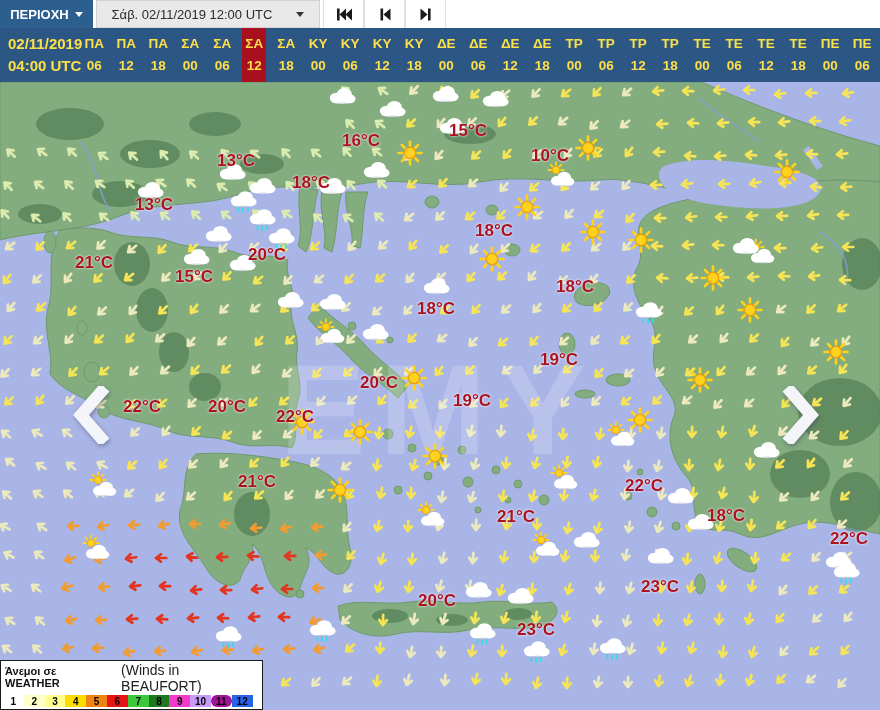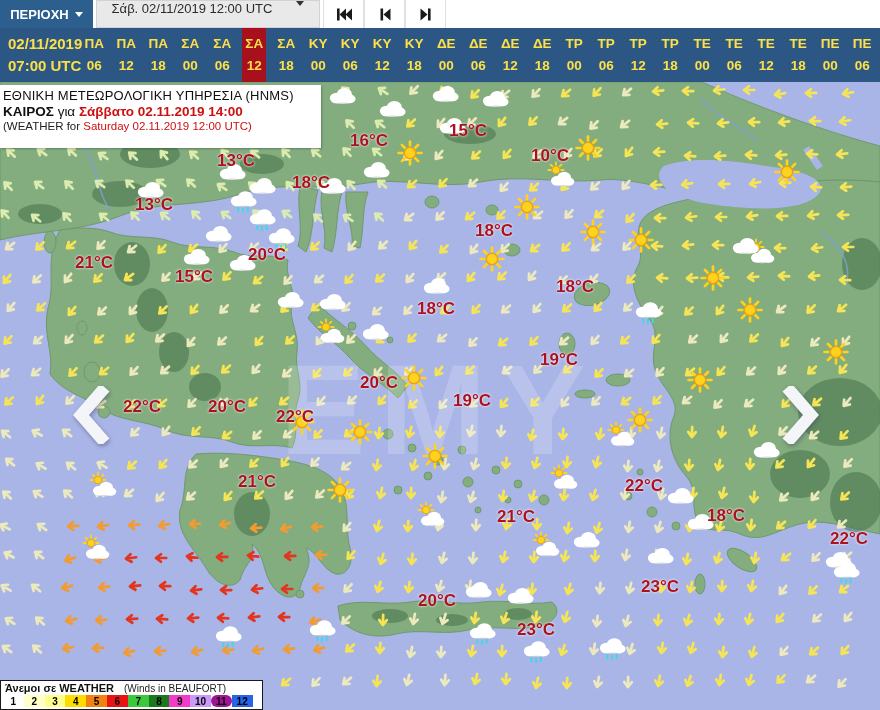--- a/index.html
+++ b/index.html
@@ -6,21 +6,21 @@
   .app{position:relative;width:880px;height:710px;overflow:hidden;
        font-family:"Liberation Sans",sans-serif;background:#fff;}
   
   .toolbar{position:absolute;left:0;top:0;width:720px;height:28px;background:#fff;
            border-bottom:1px solid #c3c8cd;display:flex;align-items:stretch;}
   .btn-region{width:93px;background:#2d5f8e;color:#fff;font-weight:bold;font-size:13px;
               display:flex;align-items:center;justify-content:center;gap:6px;cursor:pointer;}
   .caret{width:0;height:0;border-left:4px solid transparent;border-right:4px solid transparent;
          border-top:5px solid currentColor;display:inline-block;}
   .btn-date{width:222px;margin-left:3px;background:#e9e9e9;border:1px solid #d2d2d2;color:#2b2b2b;
-            font-size:13px;display:flex;justify-content:center;gap:24px;cursor:pointer;}
+            font-size:13px;display:flex;align-items:center;justify-content:center;gap:24px;cursor:pointer;}
   .navgrp{display:flex;margin-left:3px;}
   .btn-nav{width:39px;border-left:1px solid #e0e0e0;border-right:1px solid #e0e0e0;background:#fff;
            display:flex;align-items:center;justify-content:center;cursor:pointer;}
   .btn-nav svg{display:block;}
   
   .timeline{position:absolute;left:0;top:28px;width:880px;height:54px;background:#2c5784;
             display:flex;color:#fde047;}
   .tl-label{width:94px;padding:5px 0 0 8px;font-weight:bold;font-size:15px;line-height:22px;}
   .tl-cells{display:flex;gap:8px;}
   .tl-cell{width:24px;height:54px;display:flex;flex-direction:column;align-items:center;
@@ -39,21 +39,21 @@
   .hdr2 .b{font-weight:bold;}
   .hdr2 .red{color:#cc1111;font-weight:bold;}
   .hdr3{font-size:11.5px;color:#222;margin-top:1px;}
   .hdr3 .red{color:#cc1111;}
   .chev{position:absolute;z-index:8;cursor:pointer;filter:drop-shadow(1px 2px 2px rgba(60,60,90,.45));}
   
   .legend{position:absolute;left:0;bottom:0;width:257px;background:#fff;border:1px solid #1a1a1a;
           z-index:9;padding:1px 2px 2px 2px;}
   .lg-title{display:flex;align-items:baseline;gap:10px;padding-left:2px;}
   .lg-t1{font-weight:bold;font-size:11px;color:#111;}
-  .lg-t2{font-size:10px;color:#222;}
+  .lg-t2{font-size:14px;color:#222;}
   .lg-scale{display:flex;margin-top:1px;}
   .lg-cell{width:20.8px;height:12px;display:flex;align-items:center;justify-content:center;
            font-size:10px;font-weight:bold;color:#000;}
 </style>
 </head>
 <body>
 
 <div class="app">
 
   <div class="toolbar">
@@ -84,21 +84,21 @@
           <polygon points="1.5,1.5 8.5,7.5 1.5,13.5" fill="#1a1a1a"></polygon>
           <rect x="9" y="1.5" width="2.6" height="12" fill="#1a1a1a"></rect>
         </svg>
       </div>
     </div>
   </div>
 
   <div class="timeline">
     <div class="tl-label">
       <div>02/11/2019</div>
-      <div>07:00 UTC</div>
+      <div>04:00 UTC</div>
     </div>
     <div class="tl-cells">
         <div class="tl-cell">
           <span>ΠΑ</span>
           <span>06</span>
         </div>
         <div class="tl-cell">
           <span>ΠΑ</span>
           <span>12</span>
         </div>
@@ -956,36 +956,24 @@
           <use href="#s-cloudrain" width="30" height="30" x="633" y="215"></use>
           <use href="#s-cloudrain" width="30" height="30" x="213" y="539"></use>
           <use href="#s-cloudrain" width="30" height="30" x="307" y="533"></use>
           <use href="#s-cloudrain" width="30" height="30" x="467" y="536"></use>
           <use href="#s-cloudrain" width="30" height="30" x="597" y="551"></use>
           <use href="#s-cloudrain" width="30" height="30" x="831" y="475"></use>
           <use href="#s-cloudrain" width="30" height="30" x="521" y="554"></use>
         </g>
     </svg>
 
-    <div class="hdrbox">
-      <div class="hdr1">ΕΘΝΙΚΗ ΜΕΤΕΩΡΟΛΟΓΙΚΗ ΥΠΗΡΕΣΙΑ (HNMS)</div>
-      <div class="hdr2">
-        <span class="b">ΚΑΙΡΟΣ</span>
-        <span>για</span>
-        <span class="red">Σάββατο 02.11.2019 14:00</span>
-      </div>
-      <div class="hdr3">
-        <span>(WEATHER for</span>
-        <span class="red">Saturday 02.11.2019 12:00 UTC)</span>
-      </div>
-    </div>
 
     <div id="templayer">
         <div class="temp" style="left: 217px; top: 69px;">13°C</div>
-        <div class="temp" style="left: 350px; top: 49px;">16°C</div>
+        <div class="temp" style="left: 342px; top: 49px;">16°C</div>
         <div class="temp" style="left: 449px; top: 39px;">15°C</div>
         <div class="temp" style="left: 531px; top: 64px;">10°C</div>
         <div class="temp" style="left: 292px; top: 91px;">18°C</div>
         <div class="temp" style="left: 135px; top: 113px;">13°C</div>
         <div class="temp" style="left: 475px; top: 139px;">18°C</div>
         <div class="temp" style="left: 248px; top: 163px;">20°C</div>
         <div class="temp" style="left: 75px; top: 171px;">21°C</div>
         <div class="temp" style="left: 175px; top: 185px;">15°C</div>
         <div class="temp" style="left: 556px; top: 195px;">18°C</div>
         <div class="temp" style="left: 417px; top: 217px;">18°C</div>

